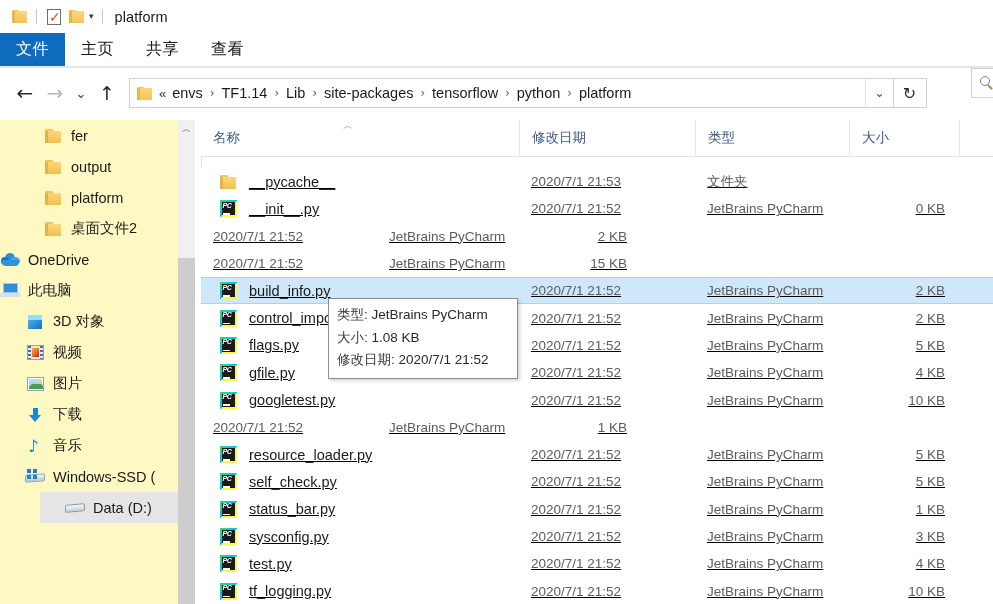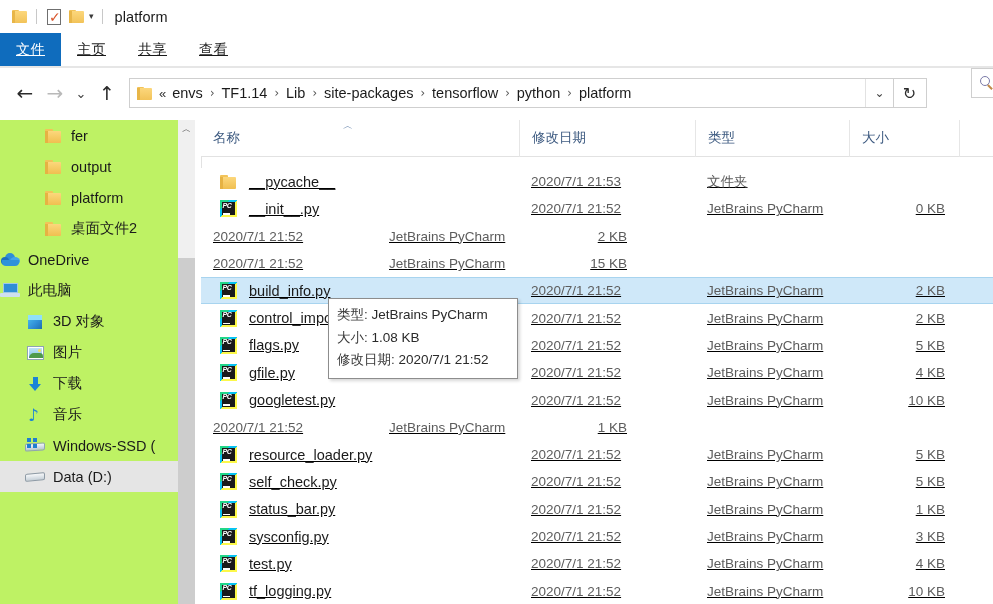--- a/index.html
+++ b/index.html
@@ -61,24 +61,23 @@
   }
 
   
   .ribbon {
     position: absolute; left: 0; top: 33px; width: 993px; height: 33px;
     background: #ffffff;
     display: flex; align-items: stretch;
   }
   .rb-tab {
     display: flex; align-items: center; justify-content: center;
-    font-size: 14px; color: #1a1a1a;
+    font-size: 16px; color: #1a1a1a;
     padding: 0 16px;
     letter-spacing: .5px;
-    text-decoration: underline;
   }
   .rb-tab.active {
     background: #0f6cbd; color: #ffffff;
   }
   .ribbon-underline {
     position: absolute; left: 0; top: 66px; width: 993px; height: 2px;
     background: #e6e6e6;
   }
 
   
@@ -135,28 +134,28 @@
     border: 1.6px solid #7a7aa8; border-radius: 50%;
   }
   .search-ico .hdl {
     position: absolute; left: 8px; top: 8px; width: 6px; height: 1.6px;
     background: #c08a4a; transform: rotate(45deg); transform-origin: left center;
   }
 
   
   .navpane {
     position: absolute; left: 0; top: 120px; width: 178px; height: 484px;
-    background: #bef264; overflow: hidden;
+    background: #fef9c3; overflow: hidden;
   }
   .nav-item {
     height: 31px; display: flex; align-items: center;
     font-size: 14.5px; color: #1b1b1b;
     padding-left: 0px; white-space: nowrap;
   }
-  .nav-item.sel { background: #e5e5e5; }
+  .nav-item.sel { background: #e5e5e5; margin-left: 40px; }
   .nav-item .ni-ico {
     width: 20px; height: 20px; margin-right: 8px;
     display: flex; align-items: center; justify-content: center; flex: none;
   }
   .ind-3 { padding-left: 43px; }
   .ind-1 { }
   .ind-2 { padding-left: 25px; }
 
   
   .ic-folder { position: relative; width: 16px; height: 14px; }
@@ -457,20 +456,30 @@
         <span class="ni-ico">
           <span class="ic-3d">
             <i class="cube"></i>
             <i class="top"></i>
           </span>
         </span>
         <span>3D 对象</span>
       </div>
       <div class="nav-item ind-2">
         <span class="ni-ico">
+          <span class="ic-video">
+            <i class="pic"></i>
+            <i class="strip"></i>
+            <i class="strip2"></i>
+          </span>
+        </span>
+        <span>视频</span>
+      </div>
+      <div class="nav-item ind-2">
+        <span class="ni-ico">
           <span class="ic-pics">
             <i class="sky"></i>
             <i class="hill"></i>
             <i class="sun"></i>
           </span>
         </span>
         <span>图片</span>
       </div>
       <div class="nav-item ind-2">
         <span class="ni-ico">

